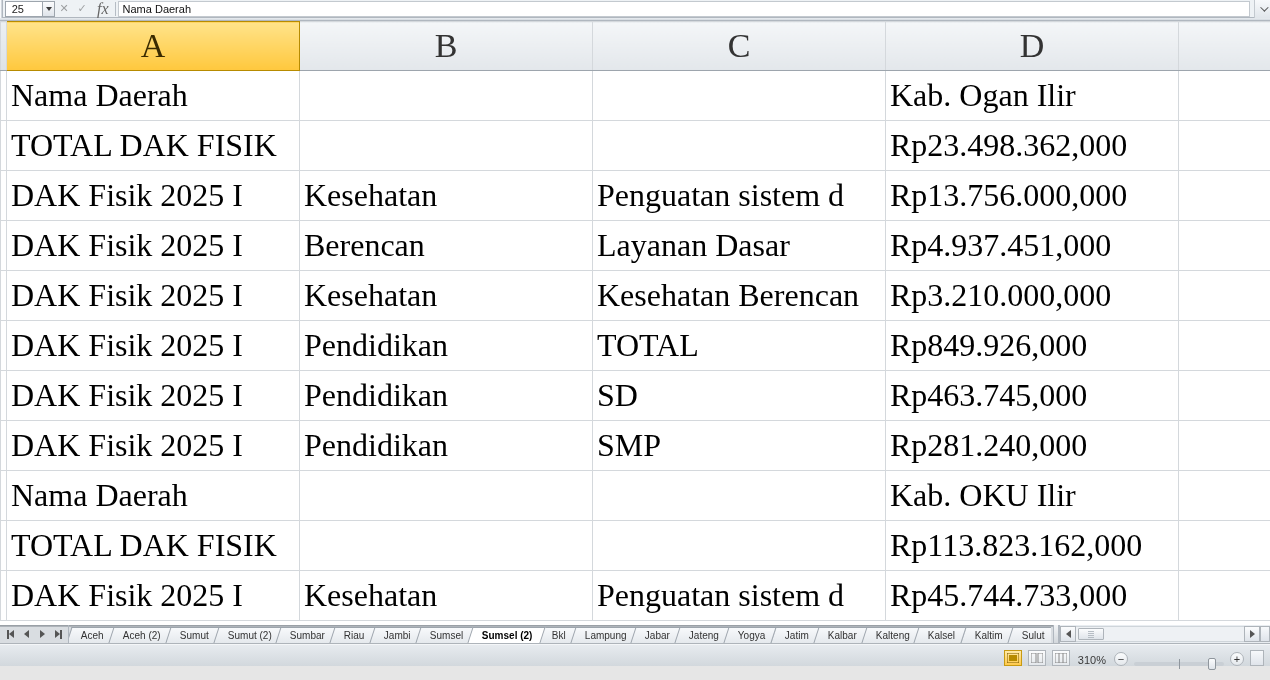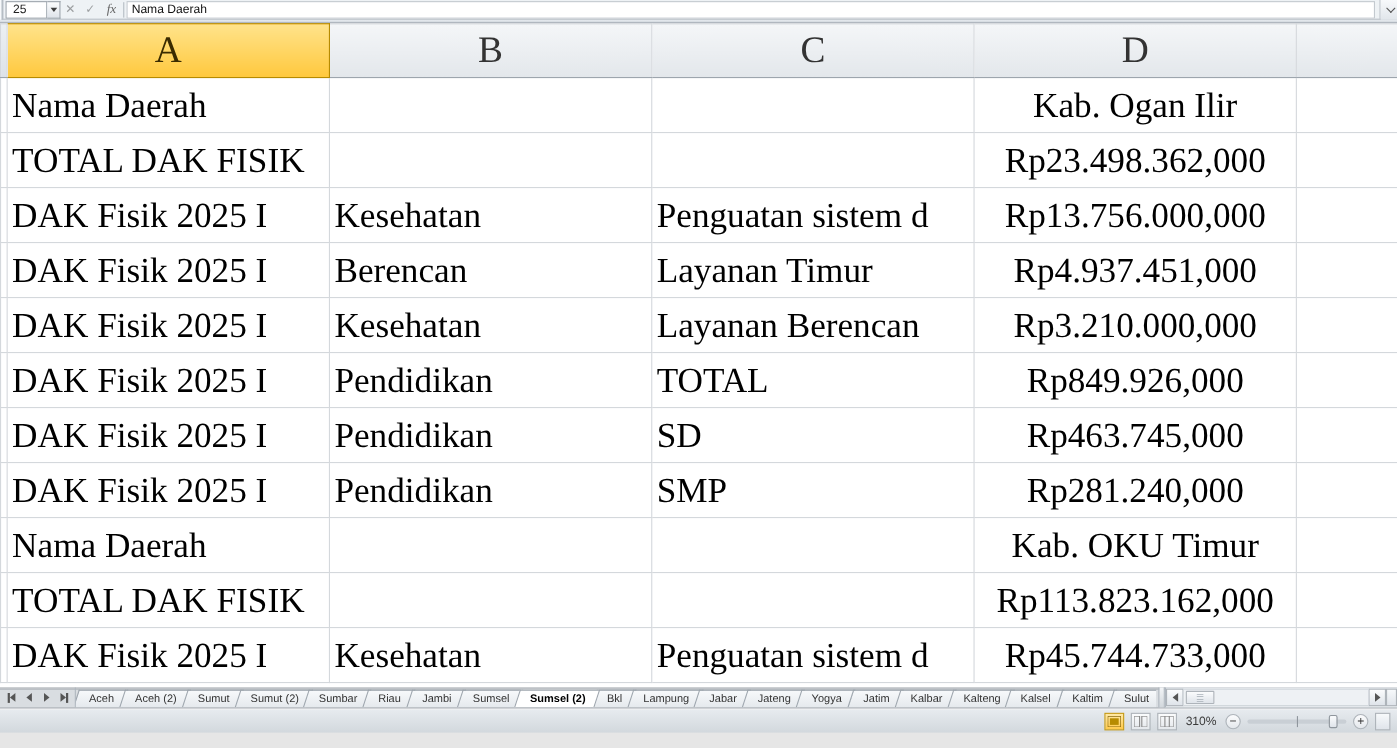--- a/index.html
+++ b/index.html
@@ -5,36 +5,36 @@
   * { box-sizing: border-box; margin: 0; padding: 0; }
   html, body { width: 1270px; height: 680px; overflow: hidden; font-family: "Segoe UI", Tahoma, sans-serif; background: #e6e6e6; }
   
   
   .top1 { display:flex; align-items:center; height:18px; background:#eef2f5; border-bottom:1px solid #b0b7bf; font-size:11px; }
   .top1 .sep { width:3px; height:18px; background:#d0d6dc; border-left:1px solid #f7f9fb; border-right:1px solid #b0b7bf; }
   .name-box { width:24px; height:16px; margin:1px 0 1px 2px; background:#fff; border:1px solid #9da5ad; display:flex; align-items:center; justify-content:flex-end; padding:0 18px; color:#222; font-size:11px; }
   .dd { width:12px; height:16px; margin:1px 0; background:linear-gradient(#fbfcfd,#dfe4ea); border:1px solid #9da5ad; border-left:none; display:flex; align-items:center; justify-content:center; }
   .tri-dn { width:0;height:0;border-left:3px solid transparent;border-right:3px solid transparent;border-top:4px solid #3c3c3c; }
   .tinybtn { width:14px; height:14px; margin:2px 2px; display:flex; align-items:center; justify-content:center; opacity:.35; }
-  .fx { font-style:italic; font-family:"Times New Roman",serif; font-size:12px; color:#666; margin:0 4px 0 6px;text-align:right; }
+  .fx { font-style:italic; font-family:"Times New Roman",serif; font-size:16px; color:#666; margin:0 4px 0 6px;text-align:right; }
   .fx-line { width:1px; height:14px; background:#b5bcc4; margin:2px 2px; }
   .formula-field { flex:1; height:16px; margin:1px 4px 1px 0; background:#fff; border:1px solid #c3c9cf; display:flex; align-items:center; padding:0 4px; font-size:11px; color:#111; }
   .exp { width:16px; height:18px; border-left:1px solid #c3c9cf; display:flex; align-items:center; justify-content:center; background:linear-gradient(#f7f9fb,#e1e6eb); }
   .chev-down { width:6px;height:6px;border-right:1px solid #555;border-bottom:1px solid #555; transform:rotate(45deg) translateY(-2px); }
   .thinbar { height:3px; background:linear-gradient(#e9edf1,#d3d9df); border-bottom:1px solid #b0b7bf; }
 
   
   .grid-wrap { position:relative; width:1270px; height:605px; background:#fff; overflow:hidden; border-bottom:1px solid #9aa0a6;}
   table.sheet { border-collapse:collapse; width:1270px; table-layout:fixed; }
   table.sheet th, table.sheet td { border:1px solid #d4d8dc; overflow:hidden; white-space:nowrap; }
   table.sheet thead th { height:49px; background:linear-gradient(#f4f6f8,#e3e7eb); font-family:"Times New Roman",serif; font-weight:normal; font-size:34px; color:#333; text-align:center; border-bottom:1px solid #9da5ad; }
   table.sheet thead th.corner { background:linear-gradient(#ecf0f3,#dde2e7); }
   table.sheet thead th.sel { background:linear-gradient(#ffe38a,#ffc83d); border:1px solid #b78b00; color:#3a2b00; }
   table.sheet tbody td { height:50px; font-family:"Times New Roman",serif; font-size:32px; padding:0 4px; vertical-align:middle; color:#000; }
-  td.r { text-align:center; }
+  td.r { text-align:left; }
   col.cr { width:6px; }
   col.cA { width:293px; }
   col.cB { width:293px; }
   col.cC { width:293px; }
   col.cD { width:293px; }
   col.crest { width:92px; }
 
   
   .tabs-row { position:relative; display:flex; align-items:flex-end; height:18px; background:#d9dde1; border-top:1px solid #aeb4ba; border-bottom:1px solid #aeb4ba; font-size:10px; }
   .tab-nav { display:flex; align-items:center; height:18px; padding:0 4px; gap:4px; border-right:1px solid #b0b7bf; }
@@ -50,21 +50,21 @@
   .tab.active span { color:#000; }
   .tabs-split { width:6px; height:18px; border-left:1px solid #b0b7bf; border-right:1px solid #b0b7bf; margin-left:2px; background:linear-gradient(#f3f5f7,#d2d7dc); cursor:col-resize; }
   .hscroll { flex:1; height:18px; display:flex; align-items:center; background:#e9edf1; border-left:1px solid #b0b7bf; }
   .sc-btn { width:16px; height:16px; background:linear-gradient(#fbfcfd,#dfe4ea); border:1px solid #aeb4ba; display:flex; align-items:center; justify-content:center; }
   .sc-track { flex:1; height:16px; background:#eef1f4; border-top:1px solid #cfd5da; border-bottom:1px solid #cfd5da; position:relative; }
   .sc-thumb { position:absolute; left:2px; top:1px; width:26px; height:12px; background:linear-gradient(#fbfcfd,#dfe4ea); border:1px solid #aeb4ba; border-radius:1px; }
   .sc-thumb::after{content:"";position:absolute;left:50%;top:2px;width:6px;height:8px;transform:translateX(-50%);background:repeating-linear-gradient(#b6bdc4 0 1px, transparent 1px 2px);}
   .split-box { width:10px; height:16px; background:linear-gradient(#f7f9fb,#dfe4ea); border:1px solid #aeb4ba; }
 
   
-  .status { height:22px; display:flex; align-items:center; justify-content:flex-end; gap:6px; background:linear-gradient(#e7ebef,#d2d8dd); border-top:1px solid #f4f6f8; font-size:11px; padding:0 6px; }
+  .status { height:22px; display:flex; align-items:flex-end; justify-content:flex-end; gap:6px; background:linear-gradient(#e7ebef,#d2d8dd); border-top:1px solid #f4f6f8; font-size:11px; padding:0 6px; }
   .viewbtn { width:18px; height:16px; border:1px solid #aeb4ba; background:linear-gradient(#fbfcfd,#e4e8ec); display:flex; align-items:center; justify-content:center; }
   .viewbtn.active { background:linear-gradient(#ffe9a6,#ffc94a); border-color:#c79a12; }
   .viewbtn svg { display:block; }
   .zoom-text { color:#3a3a3a; margin:0 2px; }
   .zoom-btn { width:14px; height:14px; border:1px solid #aeb4ba; background:linear-gradient(#fbfcfd,#e4e8ec); border-radius:7px; display:flex; align-items:center; justify-content:center; font-size:11px; color:#333; }
   .zoom-track { width:90px; height:4px; background:#c9cfd5; position:relative; border-radius:2px; }
   .zoom-tick { position:absolute; left:50%; top:-3px; width:1px; height:10px; background:#8f969d; }
   .zoom-thumb { position:absolute; top:-4px; width:8px; height:12px; background:linear-gradient(#fbfcfd,#dfe4ea); border:1px solid #8f969d; border-radius:2px; }
 </style>
 </head>
@@ -130,29 +130,29 @@
           <td>DAK Fisik 2025 I</td>
           <td>Kesehatan</td>
           <td>Penguatan sistem d</td>
           <td class="r">Rp13.756.000,000</td>
           <td></td>
         </tr>
         <tr>
           <td></td>
           <td>DAK Fisik 2025 I</td>
           <td>Berencan</td>
-          <td>Layanan Timur</td>
+          <td>Layanan Dasar</td>
           <td class="r">Rp4.937.451,000</td>
           <td></td>
         </tr>
         <tr>
           <td></td>
           <td>DAK Fisik 2025 I</td>
           <td>Kesehatan</td>
-          <td>Layanan Berencan</td>
+          <td>Kesehatan Berencan</td>
           <td class="r">Rp3.210.000,000</td>
           <td></td>
         </tr>
         <tr>
           <td></td>
           <td>DAK Fisik 2025 I</td>
           <td>Pendidikan</td>
           <td>TOTAL</td>
           <td class="r">Rp849.926,000</td>
           <td></td>
@@ -171,21 +171,21 @@
           <td>Pendidikan</td>
           <td>SMP</td>
           <td class="r">Rp281.240,000</td>
           <td></td>
         </tr>
         <tr>
           <td></td>
           <td>Nama Daerah</td>
           <td></td>
           <td></td>
-          <td class="r">Kab. OKU Timur</td>
+          <td class="r">Kab. OKU Ilir</td>
           <td></td>
         </tr>
         <tr>
           <td></td>
           <td>TOTAL DAK FISIK</td>
           <td></td>
           <td></td>
           <td class="r">Rp113.823.162,000</td>
           <td></td>
         </tr>

